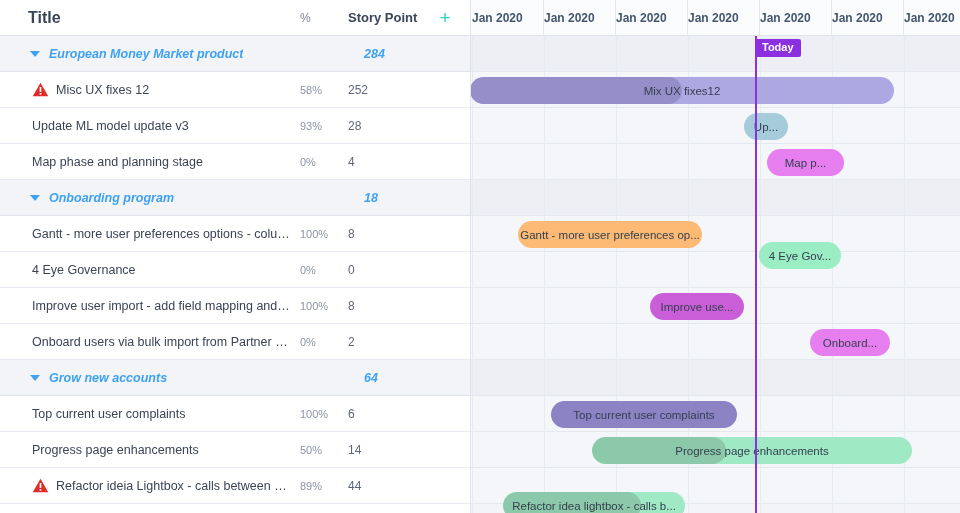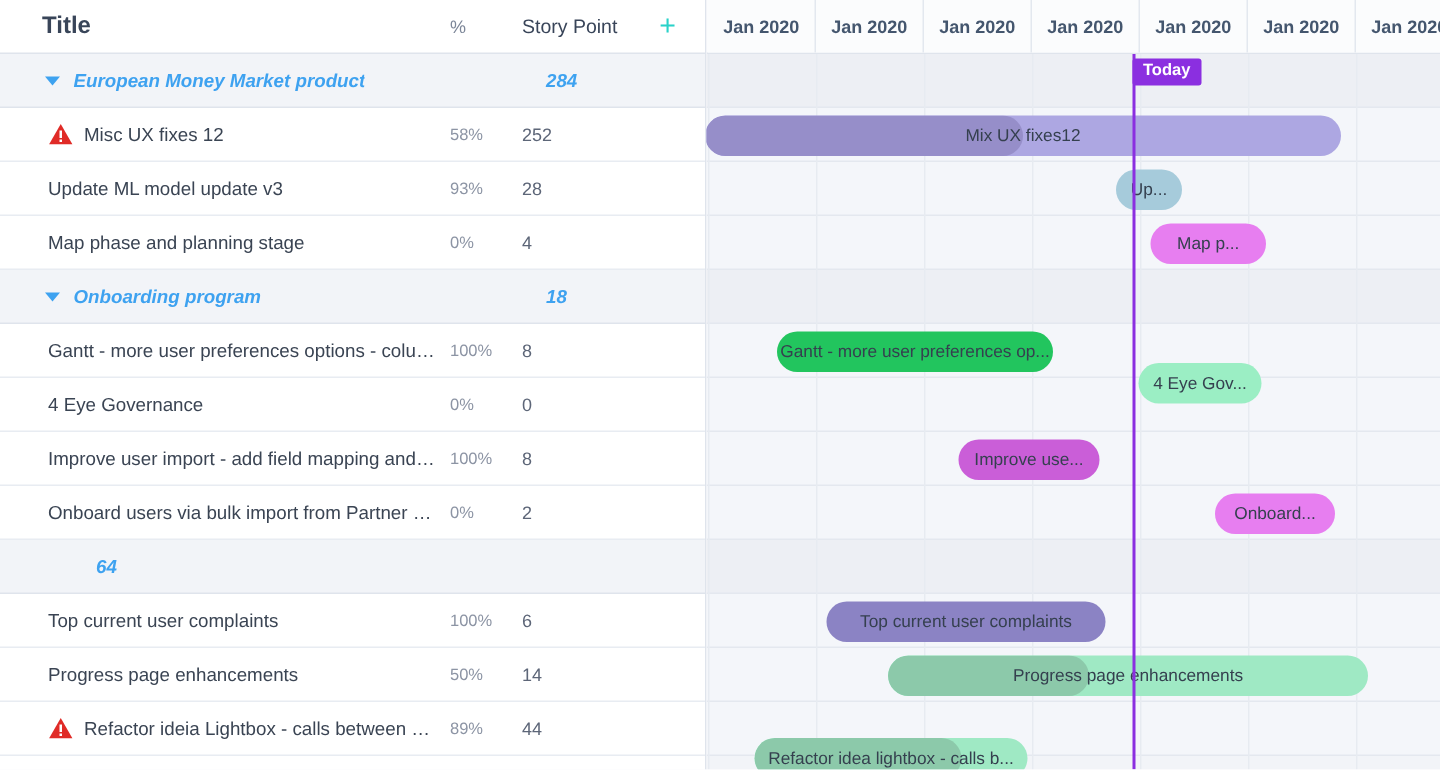--- a/index.html
+++ b/index.html
@@ -20,21 +20,21 @@
     flex: 0 0 471px;
   }
   .grid-head {
     height: 36px;
     display: flex; align-items: center;
     border-bottom: 1px solid #dfe4ec;
     background: #ffffff;
   }
   .col-title { flex: 0 0 300px; padding-left: 28px; font-size: 16px; font-weight: bold; color: #394559; }
   .col-pct   { flex: 0 0 48px; font-size: 12px; color: #7c8698; }
-  .col-sp    { flex: 0 0 82px; font-size: 13px; font-weight: normal; color: #394559; }
+  .col-sp    { flex: 0 0 82px; font-size: 13px; font-weight: bold; color: #394559; }
   .col-plus  { flex: 0 0 30px; text-align: center; }
   .plus-icon { color: #2ad2c9; font-size: 19px; line-height: 1; font-weight: 500; cursor: pointer; display:inline-block; }
 
   .row { height: 36px; display: flex; align-items: center; border-bottom: 1px solid #e8ecf2; }
   .row.group { background: #f2f4f8; height: 36px; border-bottom: 1px solid #dfe4ec; padding-left: 16px; }
   .row.task  { background: #ffffff; }
 
   .cell-title { flex: 0 0 300px; display: flex; align-items: center; overflow: hidden; }
   .cell-pct   { flex: 0 0 48px; font-size: 11px; color: #8c94a4; }
   .cell-sp    { flex: 0 0 82px; font-size: 12px; color: #5d6678; }
@@ -59,21 +59,21 @@
     max-width: 258px;
   }
   .task-label.narrow { max-width: 232px; }
 
   
   .tl-pane { position: relative; width: 489px; height: 513px; background: #f2f4f8; overflow: hidden; flex: 0 0 489px; }
   .tl-head { position: absolute; top: 0; left: 0; height: 36px; width: 100%; background: #fbfcfd; border-bottom: 1px solid #dfe4ec; }
   .tl-col-head {
     position: absolute; top: 0; height: 35px; width: 72px;
     border-right: 1px solid #e3e8ef;
-    display: flex; align-items: center; justify-content: center;
+    display: flex; align-items: center; 
     font-size: 12px; color: #44566e; font-weight: bold;
     background: #fbfcfd;
   }
   .tl-body { position: absolute; top: 36px; left: 0; right: 0; bottom: 0; }
   .tl-gridline { position: absolute; top: 0; bottom: 0; width: 1px; background: #e7ebf1; }
   .tl-rowband { position: absolute; left: 0; right: 0; }
   .tl-rowband.group { background: #edeff4; }
   .tl-rowband.task  { background: #f4f6fa; }
   .tl-rowsep { position: absolute; left: 0; right: 0; height: 1px; background: #e4e8ef; }
 
@@ -195,20 +195,24 @@
         <div class="row task">
           <div class="cell-title">
             <div class="task-indent"></div>
             <span class="task-label">Onboard users via bulk import from Partner portal</span>
           </div>
           <div class="cell-pct">0%</div>
           <div class="cell-sp">2</div>
           <div class="cell-end"></div>
         </div>
         <div class="row group">
+          <div class="cell-title">
+            <div class="caret"></div>
+            <span class="group-label">Grow new accounts</span>
+          </div>
           <div class="cell-pct"></div>
           <div class="cell-sp">64</div>
           <div class="cell-end"></div>
         </div>
         <div class="row task">
           <div class="cell-title">
             <div class="task-indent"></div>
             <span class="task-label">Top current user complaints</span>
           </div>
           <div class="cell-pct">100%</div>
@@ -302,27 +306,27 @@
         <div class="bar" style="left: -1px; width: 424px; top: 41px; background: rgb(173, 167, 226);">
           <div class="bar-fill" style="width: 50%; background: rgb(150, 142, 201);"></div>
           <span class="bar-text">Mix UX fixes12</span>
         </div>
         <div class="bar" style="left: 273px; width: 44px; top: 77px; background: rgb(166, 203, 219);">
           <span class="bar-text">Up...</span>
         </div>
         <div class="bar" style="left: 296px; width: 77px; top: 113px; background: rgb(231, 126, 240);">
           <span class="bar-text">Map p...</span>
         </div>
-        <div class="bar" style="left: 47px; width: 184px; top: 185px; background: #22c55e;">
+        <div class="bar" style="left: 47px; width: 184px; top: 185px; background: #fdba74;">
           <span class="bar-text">Gantt - more user preferences op...</span>
         </div>
         <div class="bar" style="left: 288px; width: 82px; top: 206px; background: rgb(155, 238, 196);">
           <span class="bar-text">4 Eye Gov...</span>
         </div>
-        <div class="bar" style="left: 168px; width: 94px; top: 257px; background: rgb(202, 94, 216);">
+        <div class="bar" style="left: 179px; width: 94px; top: 257px; background: rgb(202, 94, 216);">
           <span class="bar-text">Improve use...</span>
         </div>
         <div class="bar" style="left: 339px; width: 80px; top: 293px; background: rgb(231, 126, 240);">
           <span class="bar-text">Onboard...</span>
         </div>
         <div class="bar" style="left: 80px; width: 186px; top: 365px; background: rgb(139, 131, 196);">
           <span class="bar-text">Top current user complaints</span>
         </div>
         <div class="bar" style="left: 121px; width: 320px; top: 401px; background: rgb(159, 233, 196);">
           <div class="bar-fill" style="width: 42%; background: rgb(140, 201, 170);"></div>

